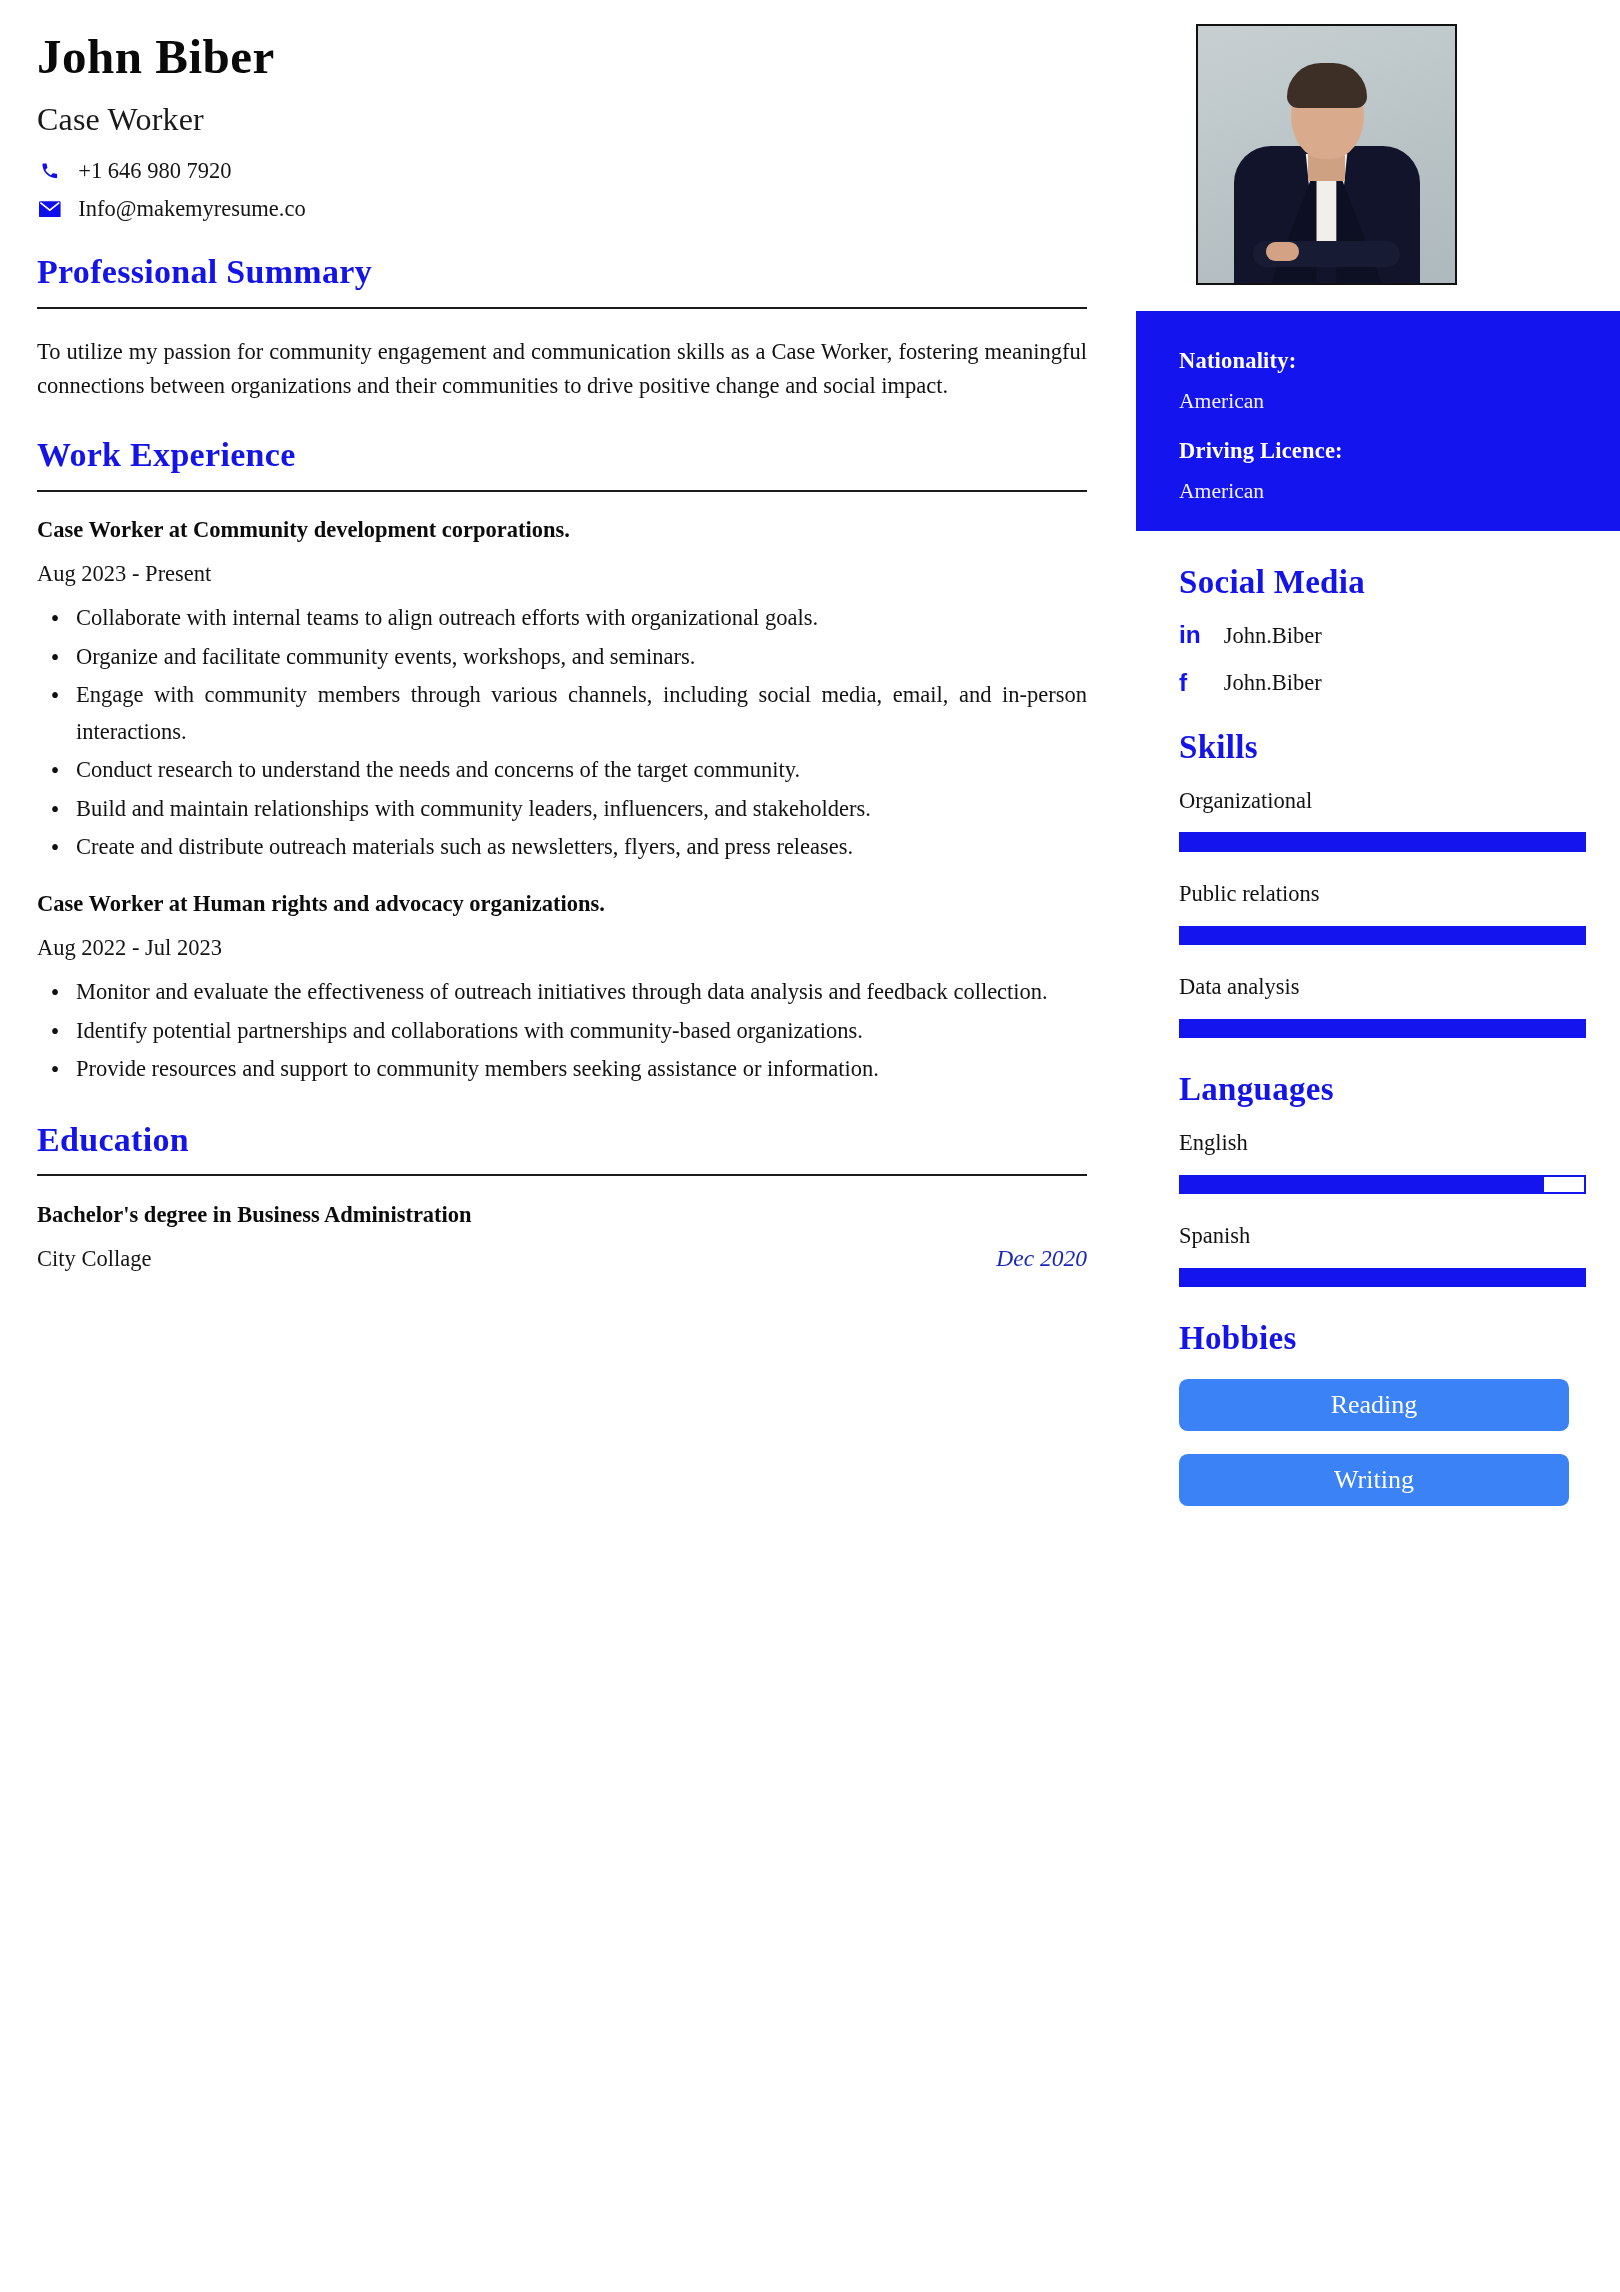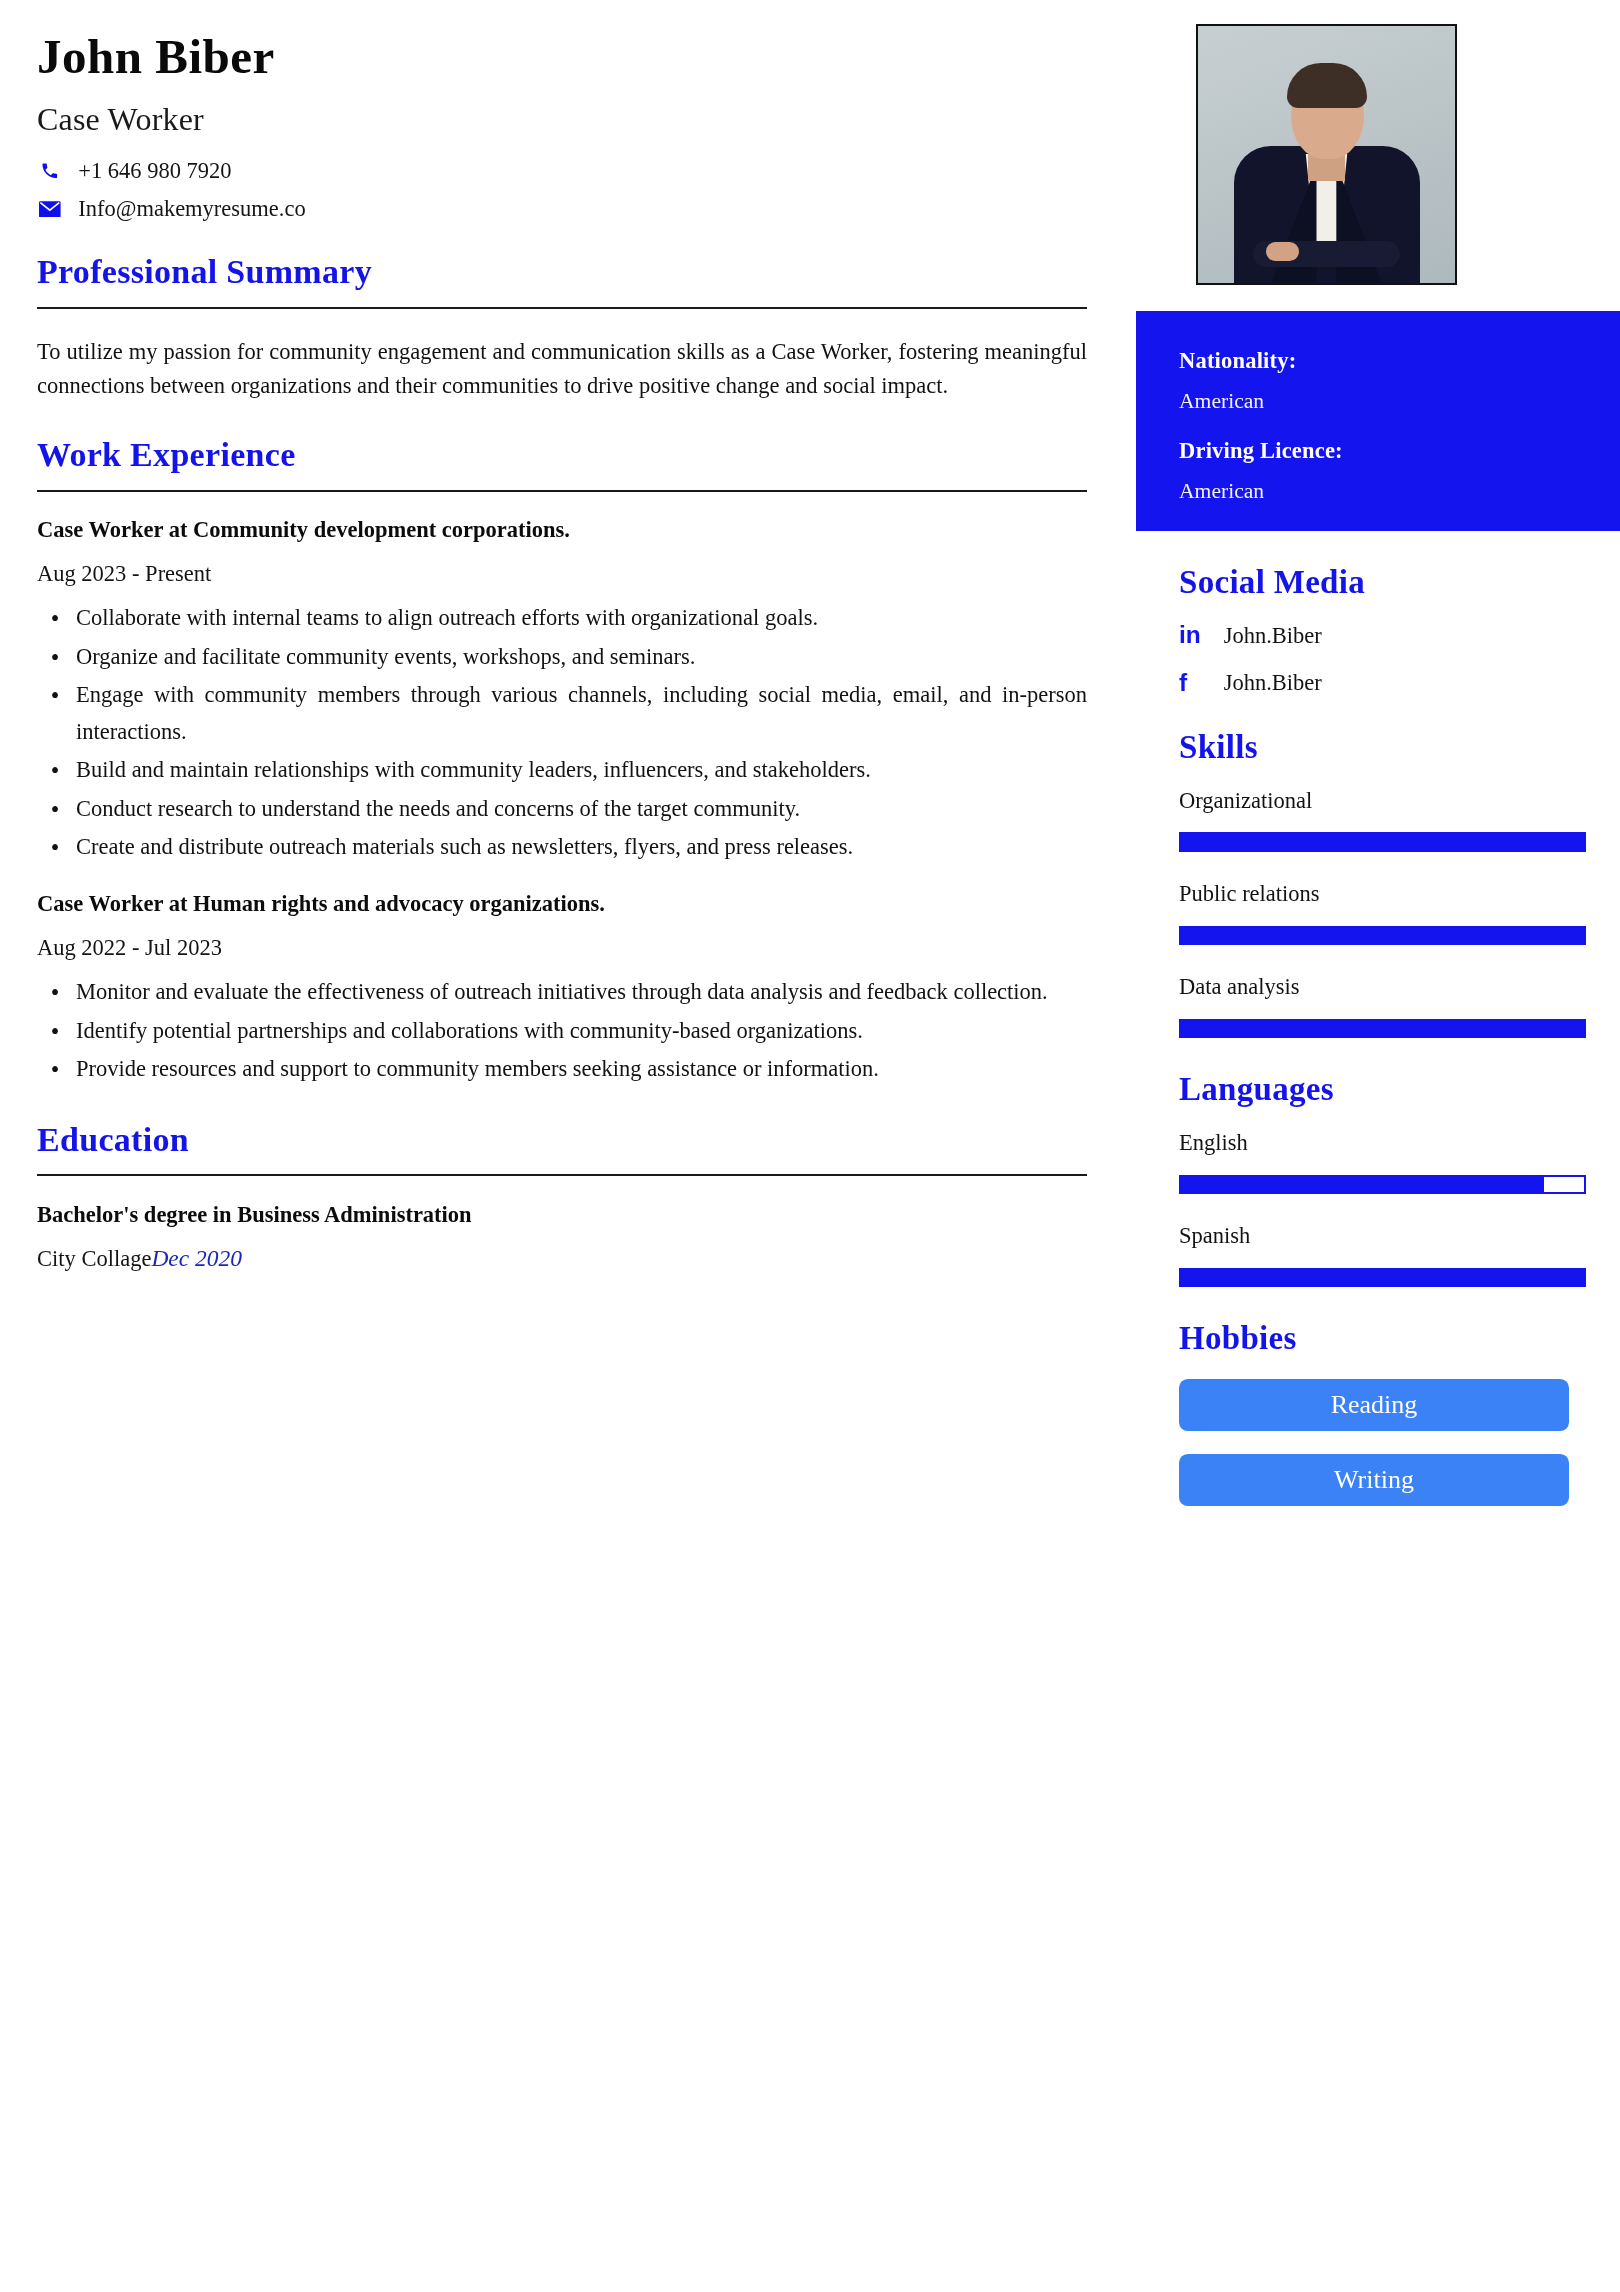--- a/index.html
+++ b/index.html
@@ -131,21 +131,21 @@
 
   .edu-block { margin-top: 25.5px; }
   .edu-degree {
     font-size: 22.5px;
     font-weight: bold;
     color: #0c0c0c;
     margin-bottom: 17.6px;
   }
   .edu-line {
     display: flex;
-    justify-content: flex-start;
+    justify-content: space-between;
     align-items: baseline;
   }
   .edu-school {
     font-size: 22.5px;
     color: #141414;
   }
   .edu-date {
     font-size: 23.5px;
     font-style: italic;
     color: #1a28b8;
@@ -360,22 +360,22 @@
     <div class="section-head">Work Experience</div>
     <hr class="section-rule">
 
     <div class="job-block">
       <div class="job-heading">Case Worker at Community development corporations.</div>
       <div class="job-dates">Aug 2023 - Present</div>
       <ul class="duties">
         <li>Collaborate with internal teams to align outreach efforts with organizational goals.</li>
         <li>Organize and facilitate community events, workshops, and seminars.</li>
         <li>Engage with community members through various channels, including social media, email, and in-person interactions.</li>
+        <li>Conduct research to understand the needs and concerns of the target community.</li>
         <li>Build and maintain relationships with community leaders, influencers, and stakeholders.</li>
-        <li>Conduct research to understand the needs and concerns of the target community.</li>
         <li>Create and distribute outreach materials such as newsletters, flyers, and press releases.</li>
       </ul>
     </div>
 
     <div class="job-block">
       <div class="job-heading">Case Worker at Human rights and advocacy organizations.</div>
       <div class="job-dates">Aug 2022 - Jul 2023</div>
       <ul class="duties">
         <li>Monitor and evaluate the effectiveness of outreach initiatives through data analysis and feedback collection.</li>
         <li>Identify potential partnerships and collaborations with community-based organizations.</li>

